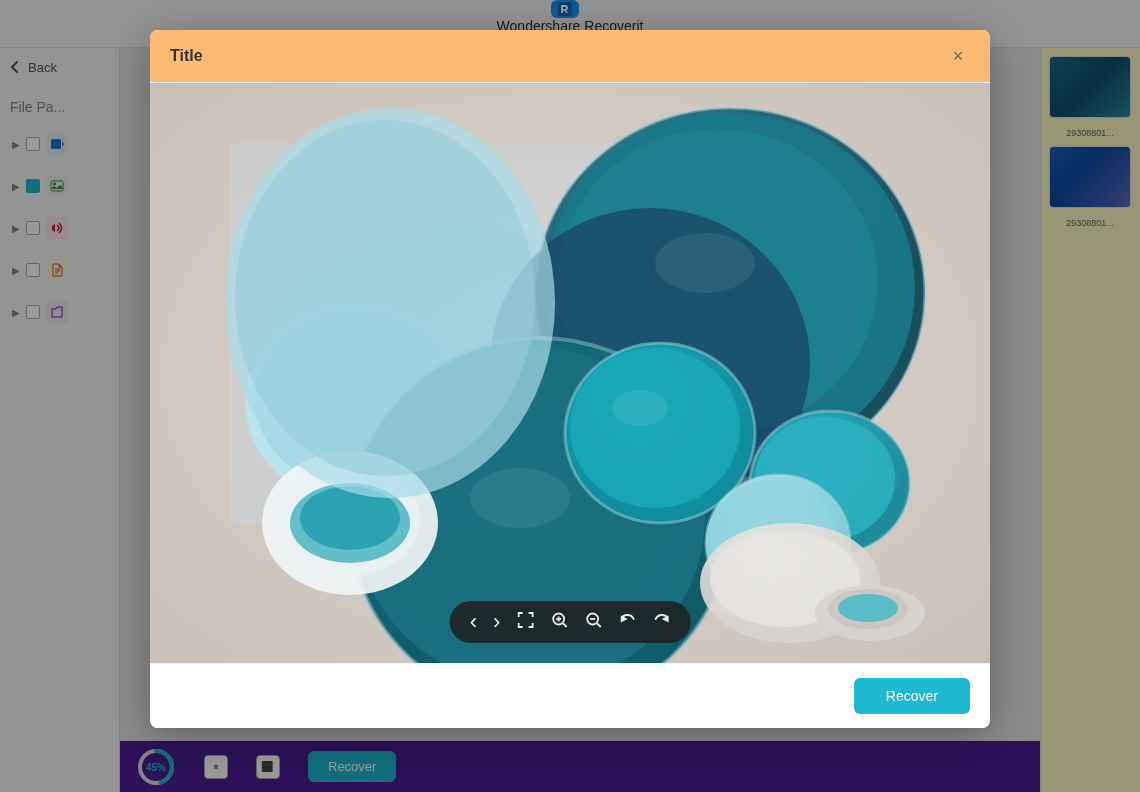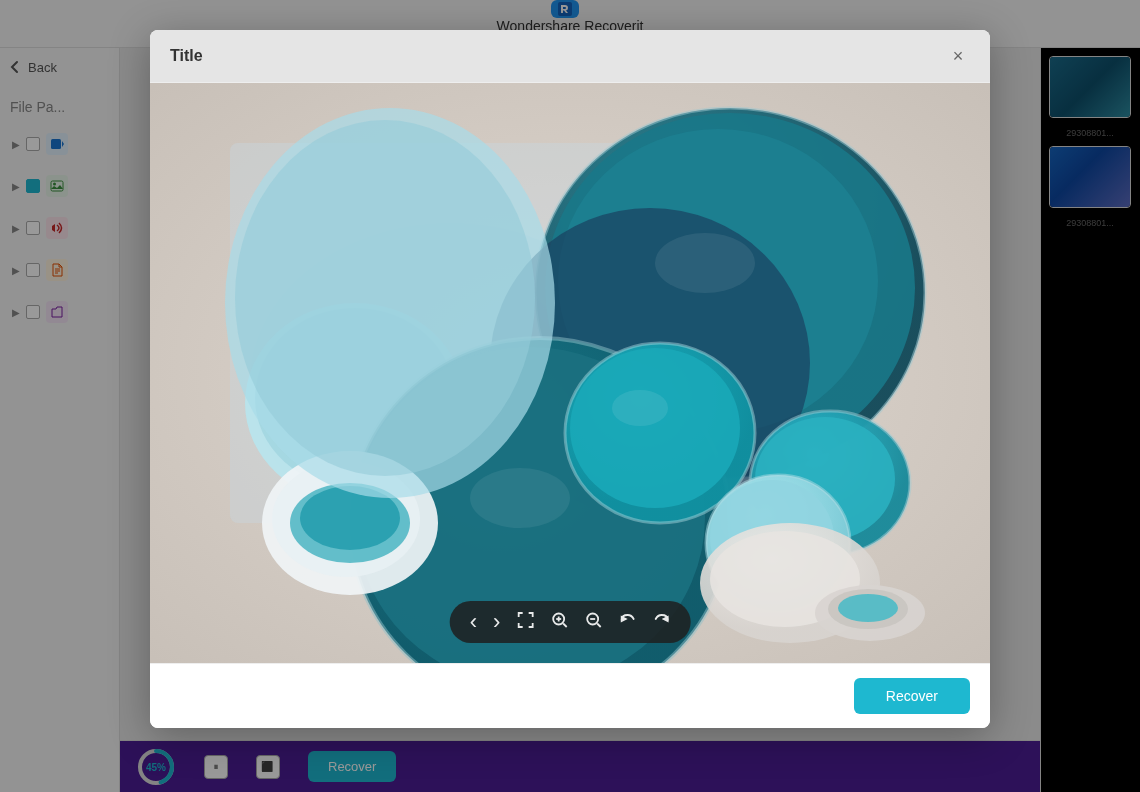--- a/index.html
+++ b/index.html
@@ -140,21 +140,21 @@
     
     .content-area {
       flex: 1;
       background: #e8e8e8;
       position: relative;
     }
 
     
     .right-panel {
       width: 100px;
-      background: #000000;
+      background: #fef9c3;
       border-left: 1px solid #ddd;
       padding: 8px;
       display: flex;
       flex-direction: column;
       gap: 8px;
       overflow-y: auto;
     }
     .thumbnail {
       width: 82px;
       height: 62px;
@@ -267,21 +267,21 @@
       box-shadow: 0 8px 40px rgba(0,0,0,0.3);
       overflow: hidden;
       position: relative;
     }
     .modal-header {
       display: flex;
       align-items: center;
       justify-content: space-between;
       padding: 14px 20px;
       border-bottom: 1px solid #eee;
-      background: #e5e5e5;
+      background: #fdba74;
     }
     .modal-title {
       font-size: 16px;
       font-weight: 600;
       color: #333;
     }
     .modal-close {
       width: 24px;
       height: 24px;
       display: flex;

